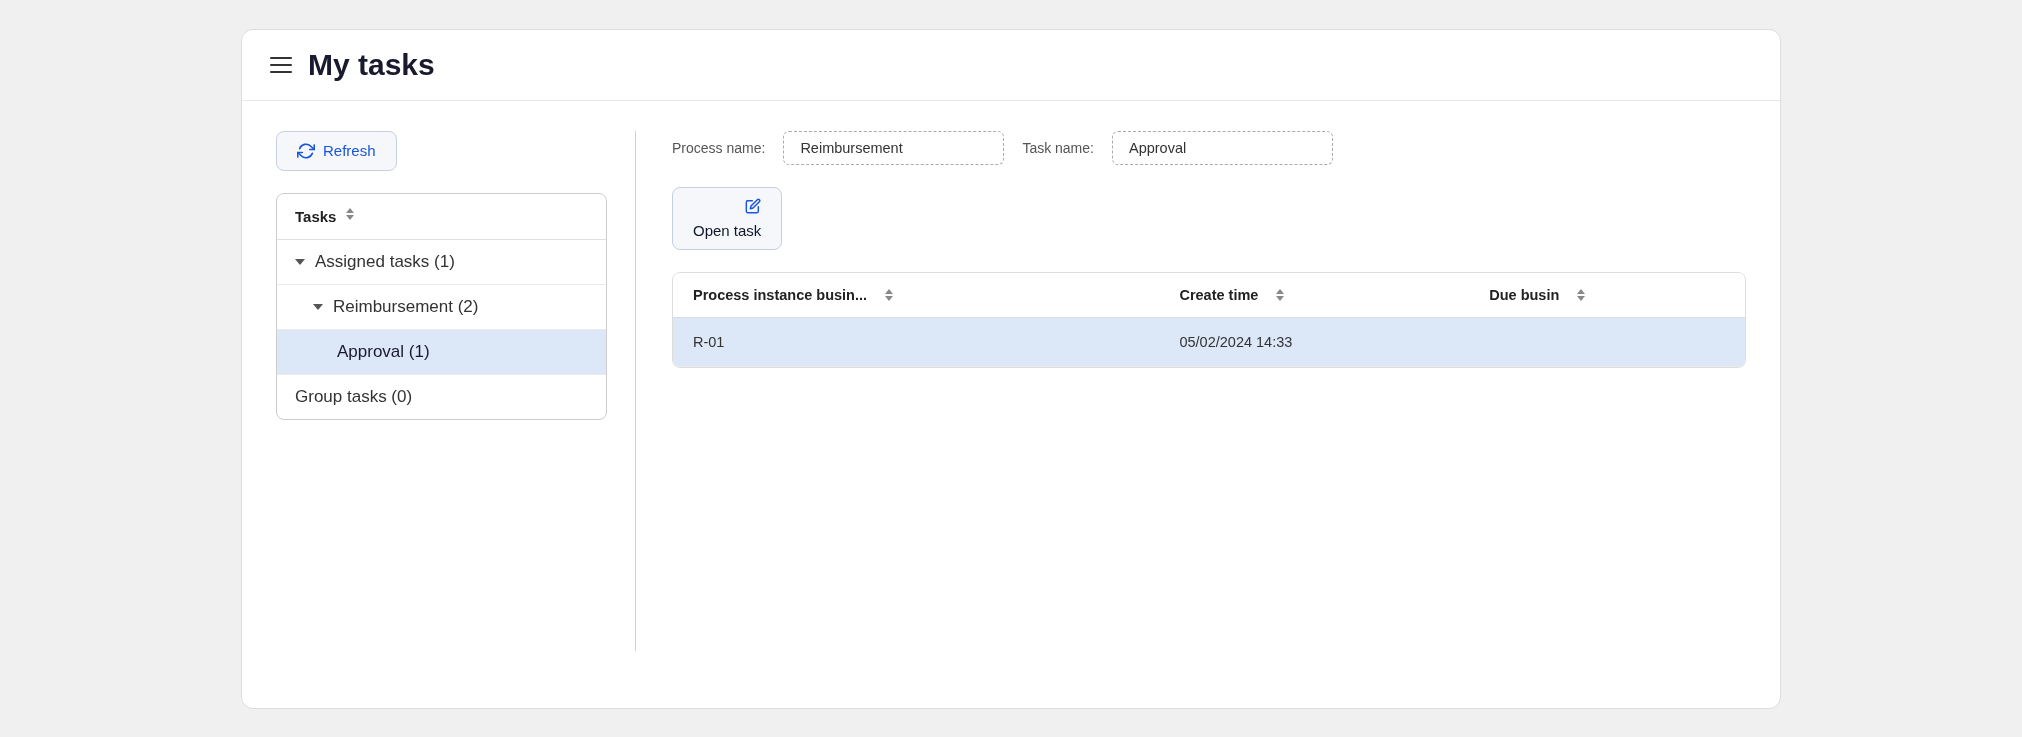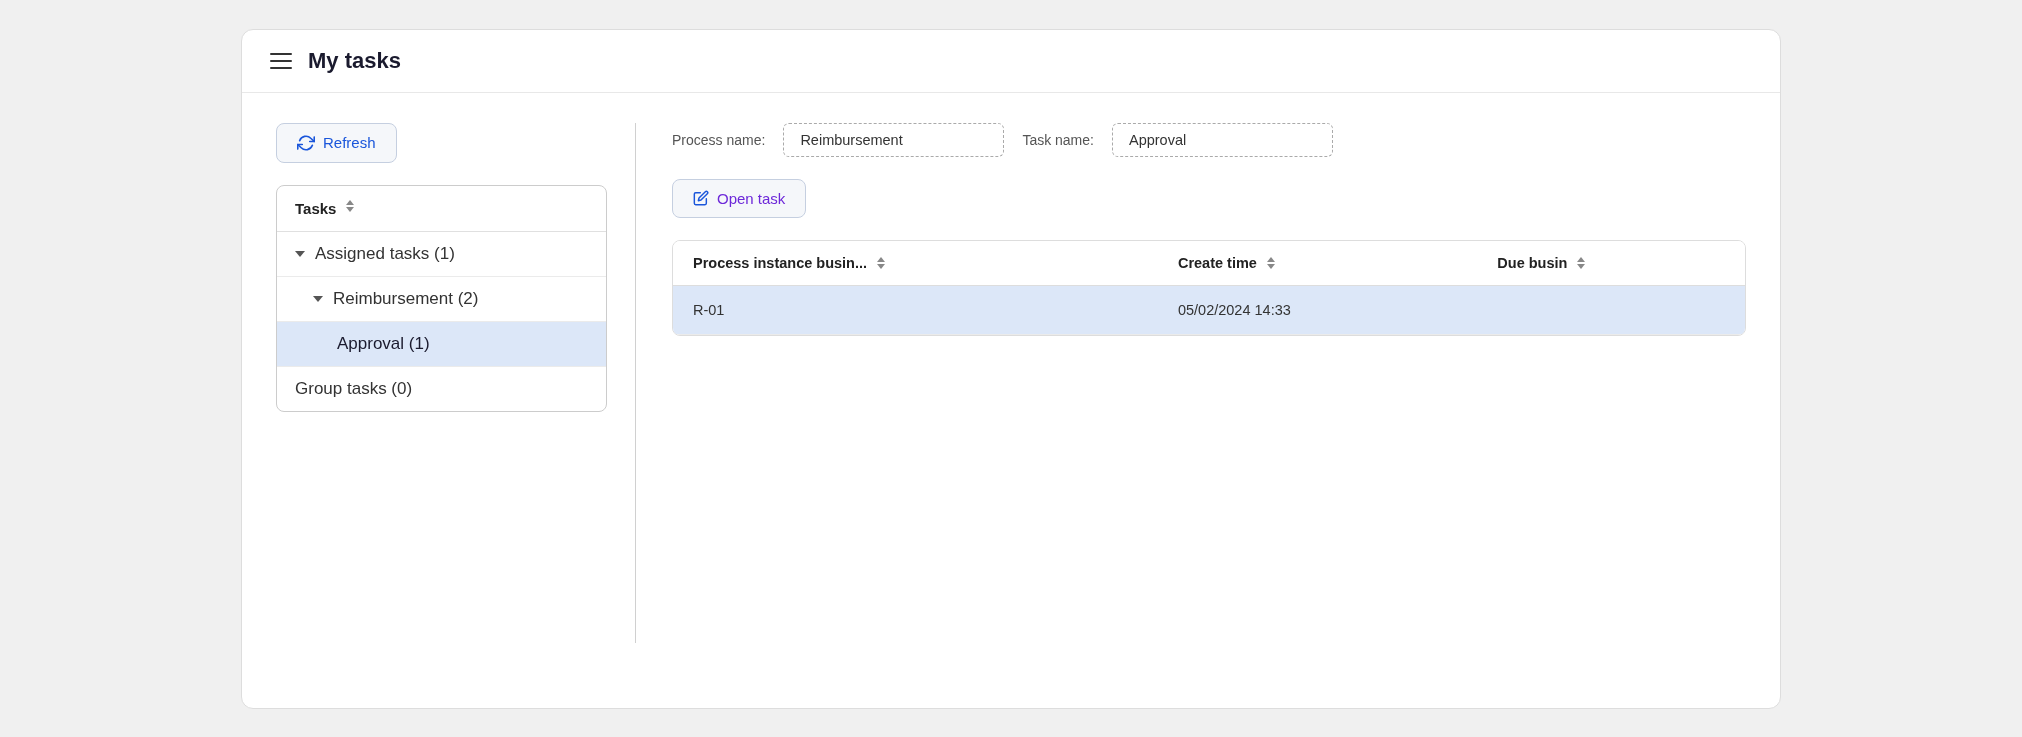--- a/index.html
+++ b/index.html
@@ -35,21 +35,21 @@
       cursor: pointer;
     }
     .hamburger-icon span {
       display: block;
       width: 22px;
       height: 2px;
       background: #333;
       border-radius: 2px;
     }
     .page-title {
-      font-size: 22px;
+      font-size: 30px;
       font-weight: 700;
       color: #1a1a2e;
     }
     
     .main-layout {
       display: flex;
       padding: 30px 34px;
       gap: 0;
       min-height: 580px;
     }
@@ -182,31 +182,32 @@
       padding: 8px 16px;
       font-size: 14.5px;
       color: #333;
       background: #fff;
       outline: none;
       min-width: 180px;
     }
     
     .open-task-button {
       display: inline-flex;
-      align-items: center;
+      align-items: flex-end;
       gap: 8px;
       border: 1.5px solid #c5cfe0;
       border-radius: 8px;
       padding: 10px 20px;
       background: #f5f7fa;
-      color: #6d28d9;
+      color: #0f172a;
       font-size: 15px;
       font-weight: 500;
       cursor: pointer;
       width: fit-content;
+      flex-direction: column;
     }
     
     .data-table-wrapper {
       border: 1.5px solid #ddd;
       border-radius: 8px;
       overflow: hidden;
     }
     .data-table {
       width: 100%;
       border-collapse: collapse;
@@ -219,21 +220,21 @@
     .data-table th {
       padding: 14px 20px;
       text-align: left;
       font-weight: 600;
       color: #222;
       white-space: nowrap;
     }
     .data-table th .col-header {
       display: inline-flex;
       align-items: center;
-      gap: 6px;
+      gap: 14px;
     }
     .data-table tbody tr {
       border-bottom: 1px solid #ebebeb;
     }
     .data-table tbody tr.selected-row {
       background: #dce7f8;
     }
     .data-table td {
       padding: 16px 20px;
       color: #333;

